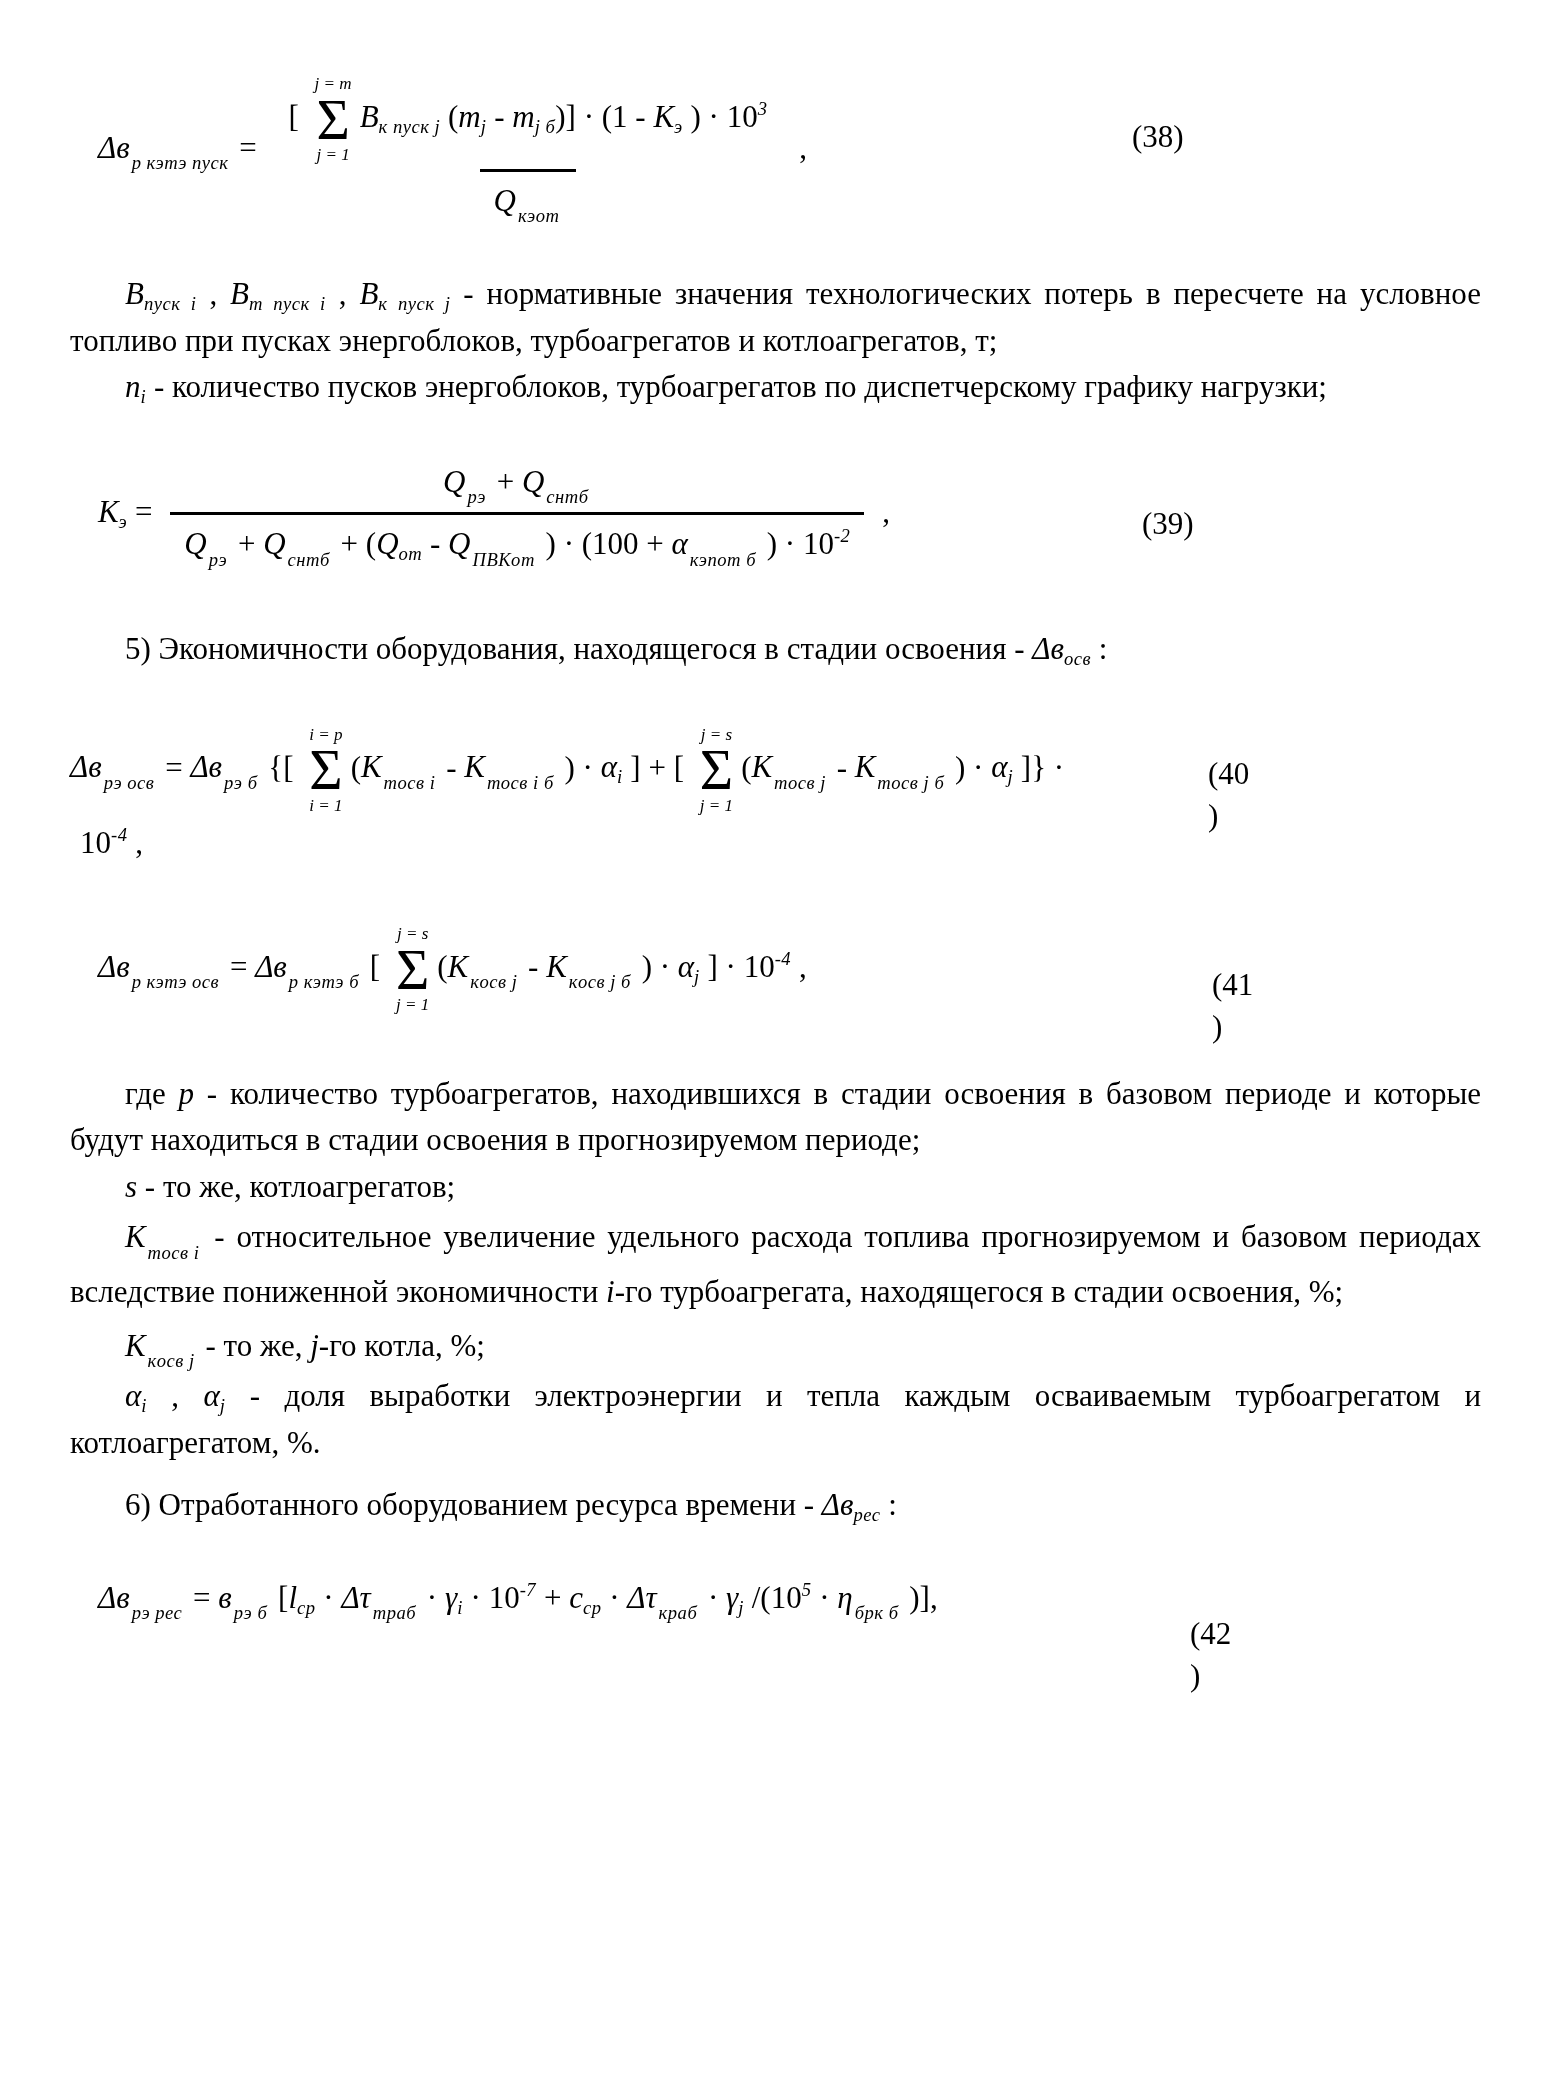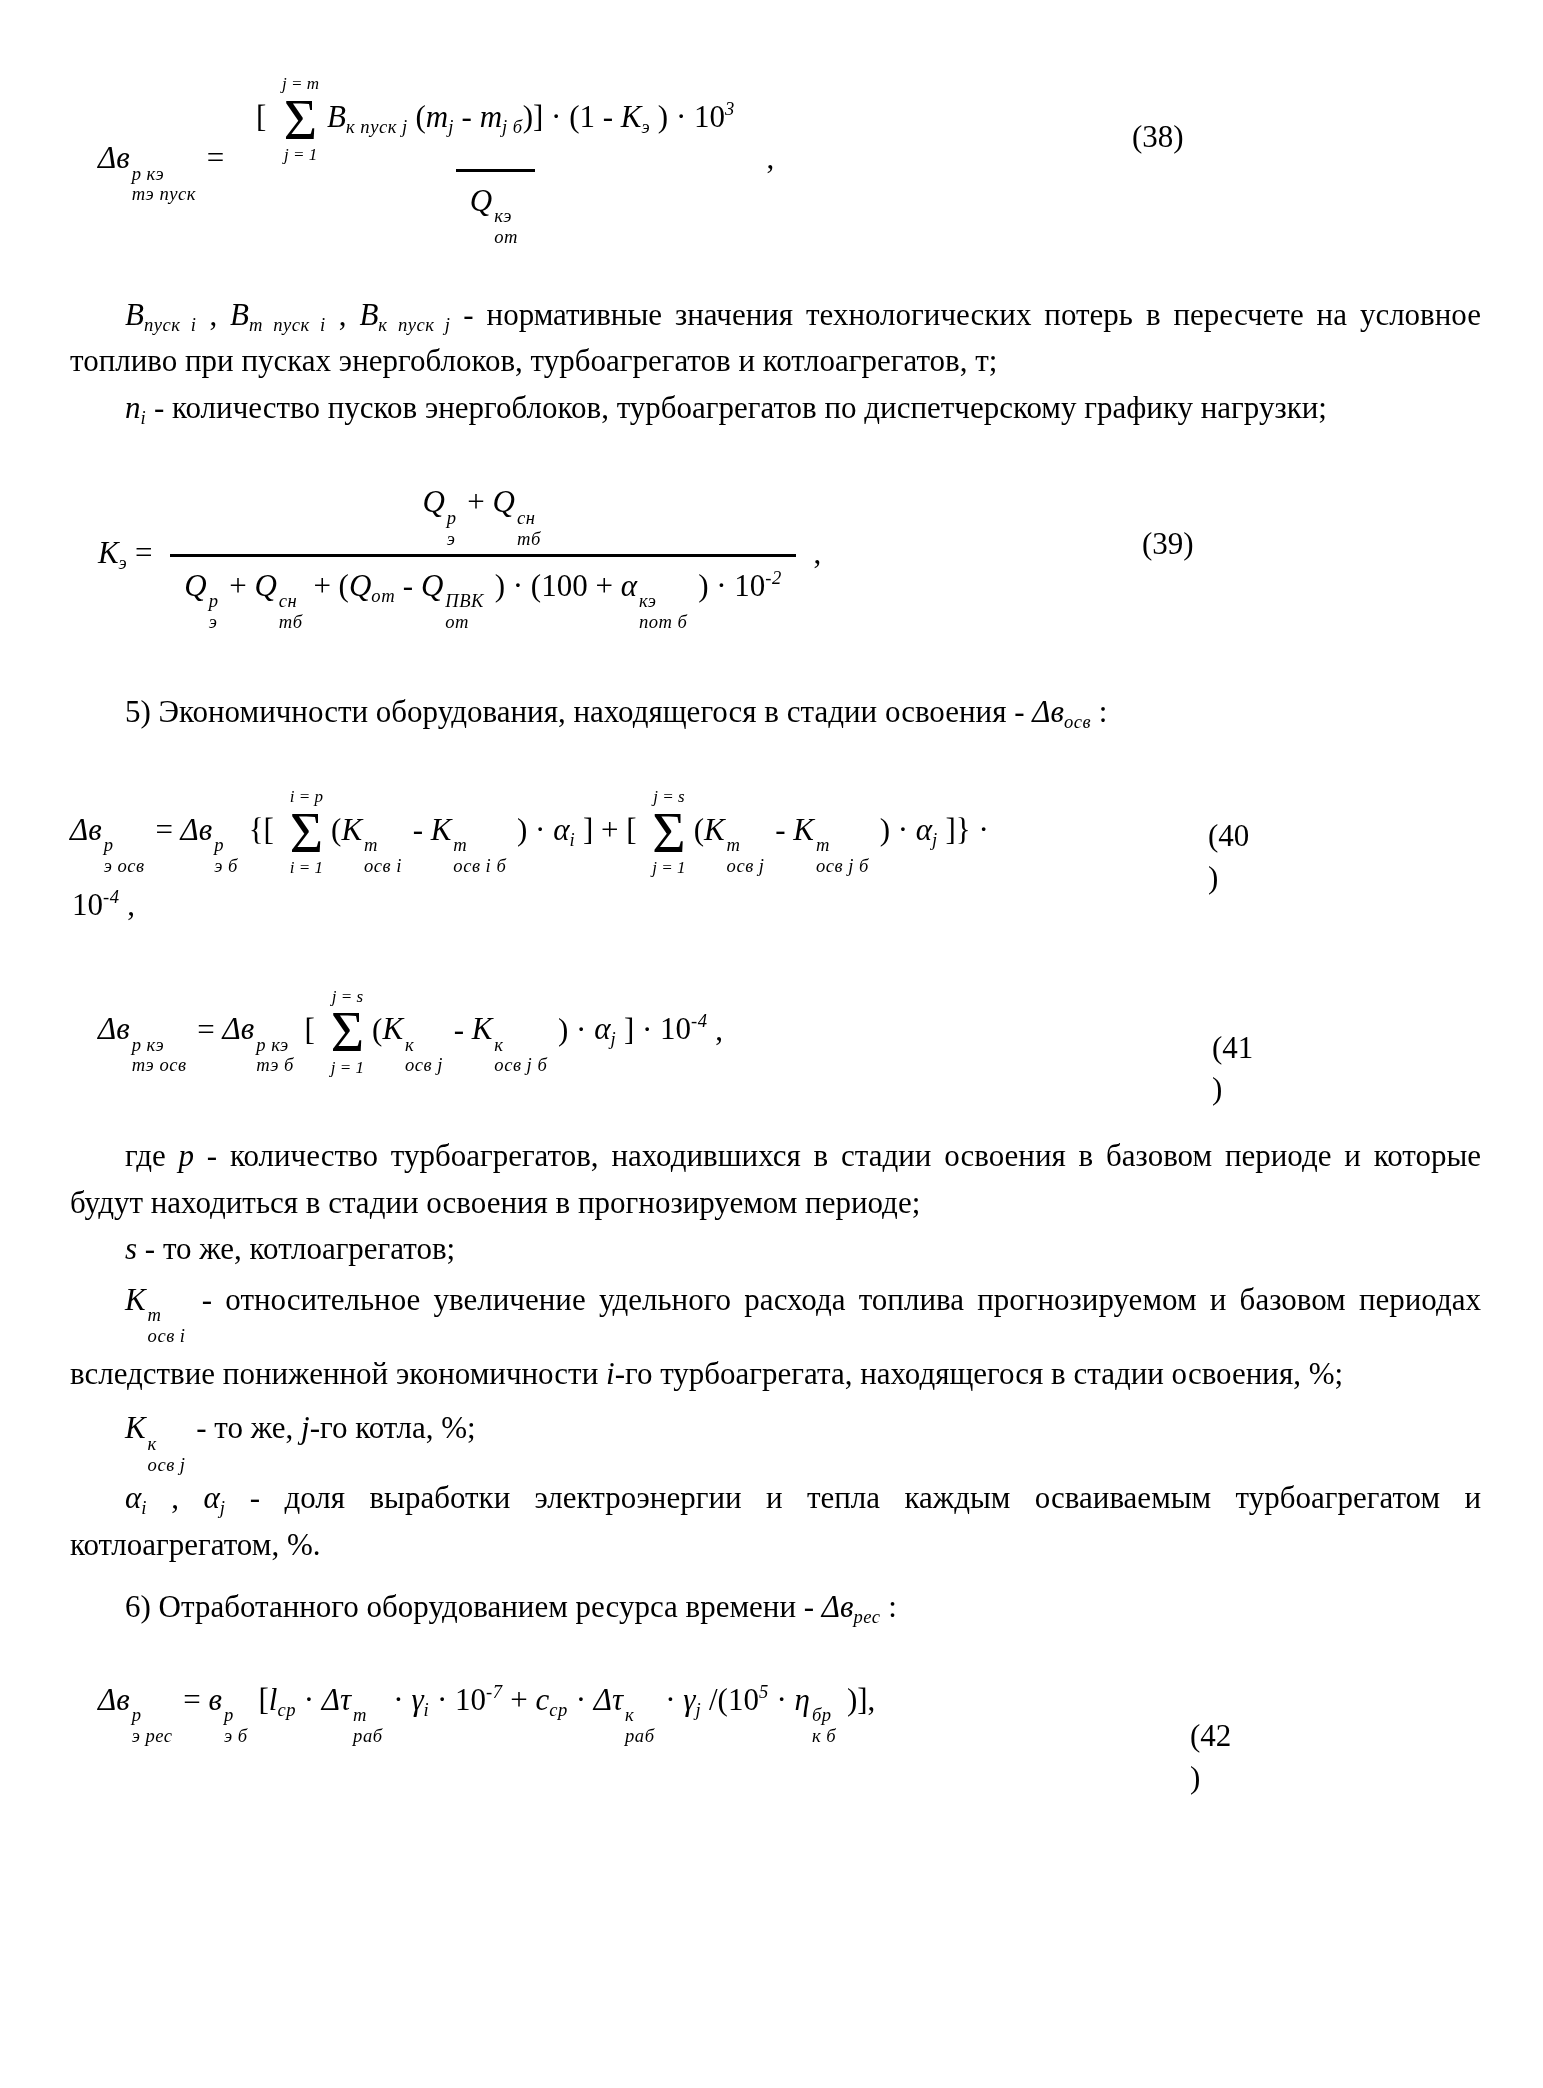--- a/index.html
+++ b/index.html
@@ -23,42 +23,42 @@
   .para.tall { line-height:1.75; }
   
   .mr { font-style:normal; }
   .mi { font-style:italic; }
   .mb { font-style:italic; }
   .mb.rm { font-style:normal; }
   .mss { white-space:nowrap; text-indent:0; }
   .msup { font-size:0.60em; font-style:italic; vertical-align:0.62em; letter-spacing:0.5px; }
   .msub { font-size:0.60em; font-style:italic; vertical-align:-0.30em; letter-spacing:0.5px; }
   .mstack {
-    display:inline-flex; flex-direction:column; align-items:flex-start;
+    display:inline-flex; flex-direction:row; align-items:flex-start;
     font-size:0.60em; line-height:1.12; font-style:italic;
     vertical-align:-0.62em; margin-left:2px; margin-right:3px;
     letter-spacing:0.5px; text-indent:0;
   }
   .mstack .mrow { display:block; white-space:nowrap; }
   .msum {
     display:inline-flex; flex-direction:column; align-items:center;
     vertical-align:middle; margin:0 8px; text-indent:0; line-height:1;
   }
   .mlim { font-size:0.55em; font-style:italic; line-height:1.15; white-space:nowrap; }
   .msig { font-size:1.85em; line-height:0.9; font-style:normal; }
   .mfrac {
     display:inline-flex; flex-direction:column; align-items:center;
     vertical-align:middle; margin:0 10px; text-indent:0;
   }
   .mfrac .mnum { display:block; padding:0 14px 4px; white-space:nowrap; }
   .mfrac .mden { display:block; border-top:3px solid #000; padding:6px 14px 0; white-space:nowrap; }
   
   .eq { position:relative; text-indent:0; }
   .eqbody { display:inline-block; margin-left:28px; white-space:nowrap; }
-  .eqline2 { margin-left:2px; margin-top:4px; }
+  .eqline2 { margin-left:10px; margin-top:4px; }
   .eqnum {
     position:absolute; font-style:normal; white-space:pre-line; line-height:1.35;
   }
   .f38 { margin:6px 0 44px; }
   .n38 { left:1062px; top:42px; }
   .f39 { margin:48px 0 56px; }
   .n39 { left:1072px; top:44px; }
   .f40 { margin:52px 0 14px; }
   .n40 { left:1138px; top:28px; }
   .f41 { margin:58px 0 56px; }

